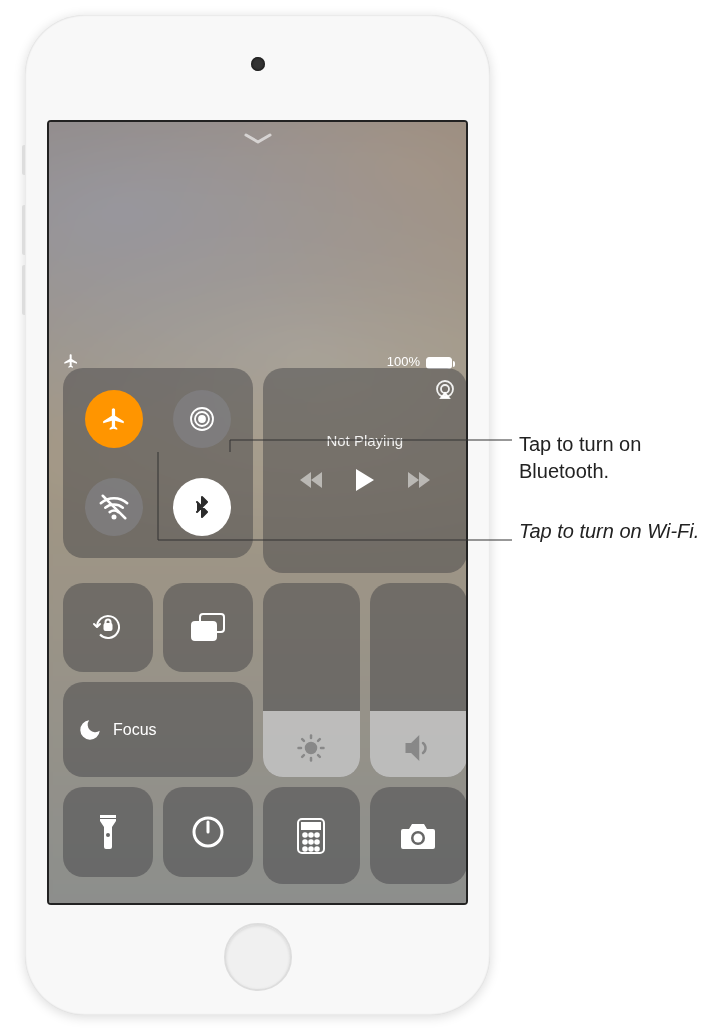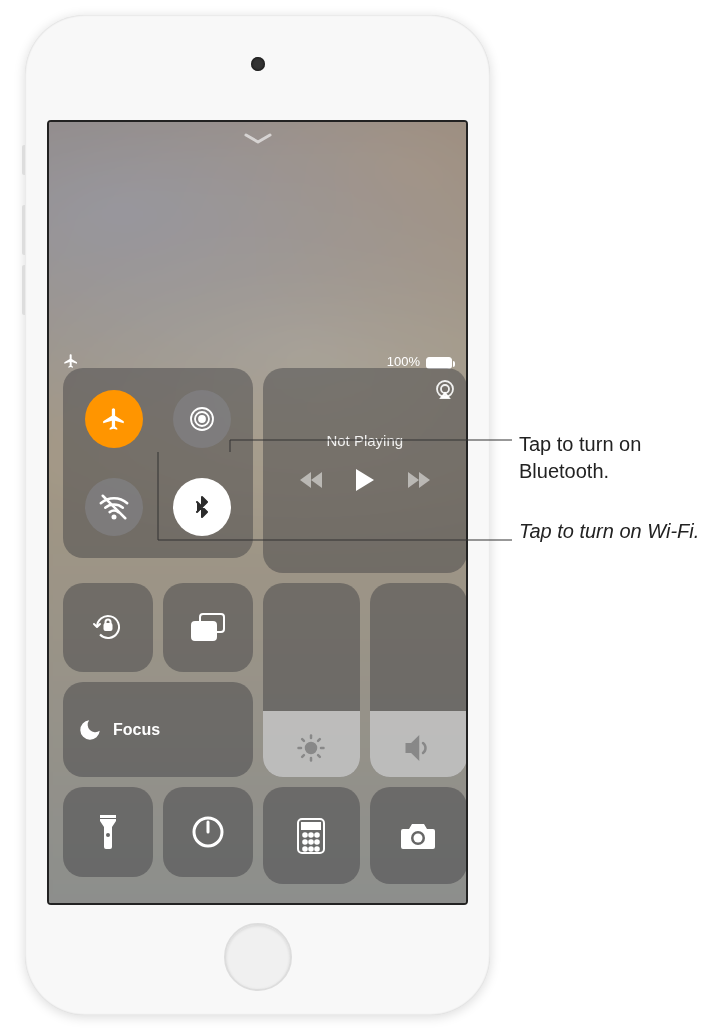--- a/index.html
+++ b/index.html
@@ -197,21 +197,20 @@
     .focus {
       grid-column: 1/3;
       grid-row: 4/5;
       aspect-ratio: 2/1;
       display: flex;
       align-items: center;
       gap: 10px;
       padding: 0 14px;
       color: #fff;
       font-size: 16px;
-      font-weight: bold;
     }
     .flashlight { grid-column: 1/2; grid-row: 5/6; }
     .timer { grid-column: 2/3; grid-row: 5/6; }
     .calculator { grid-column: 3/4; grid-row: 5/6; }
     .camera-btn { grid-column: 4/5; grid-row: 5/6; }
     .callouts {
       position: absolute;
       left: 495px;
       top: 0;
       width: 210px;

